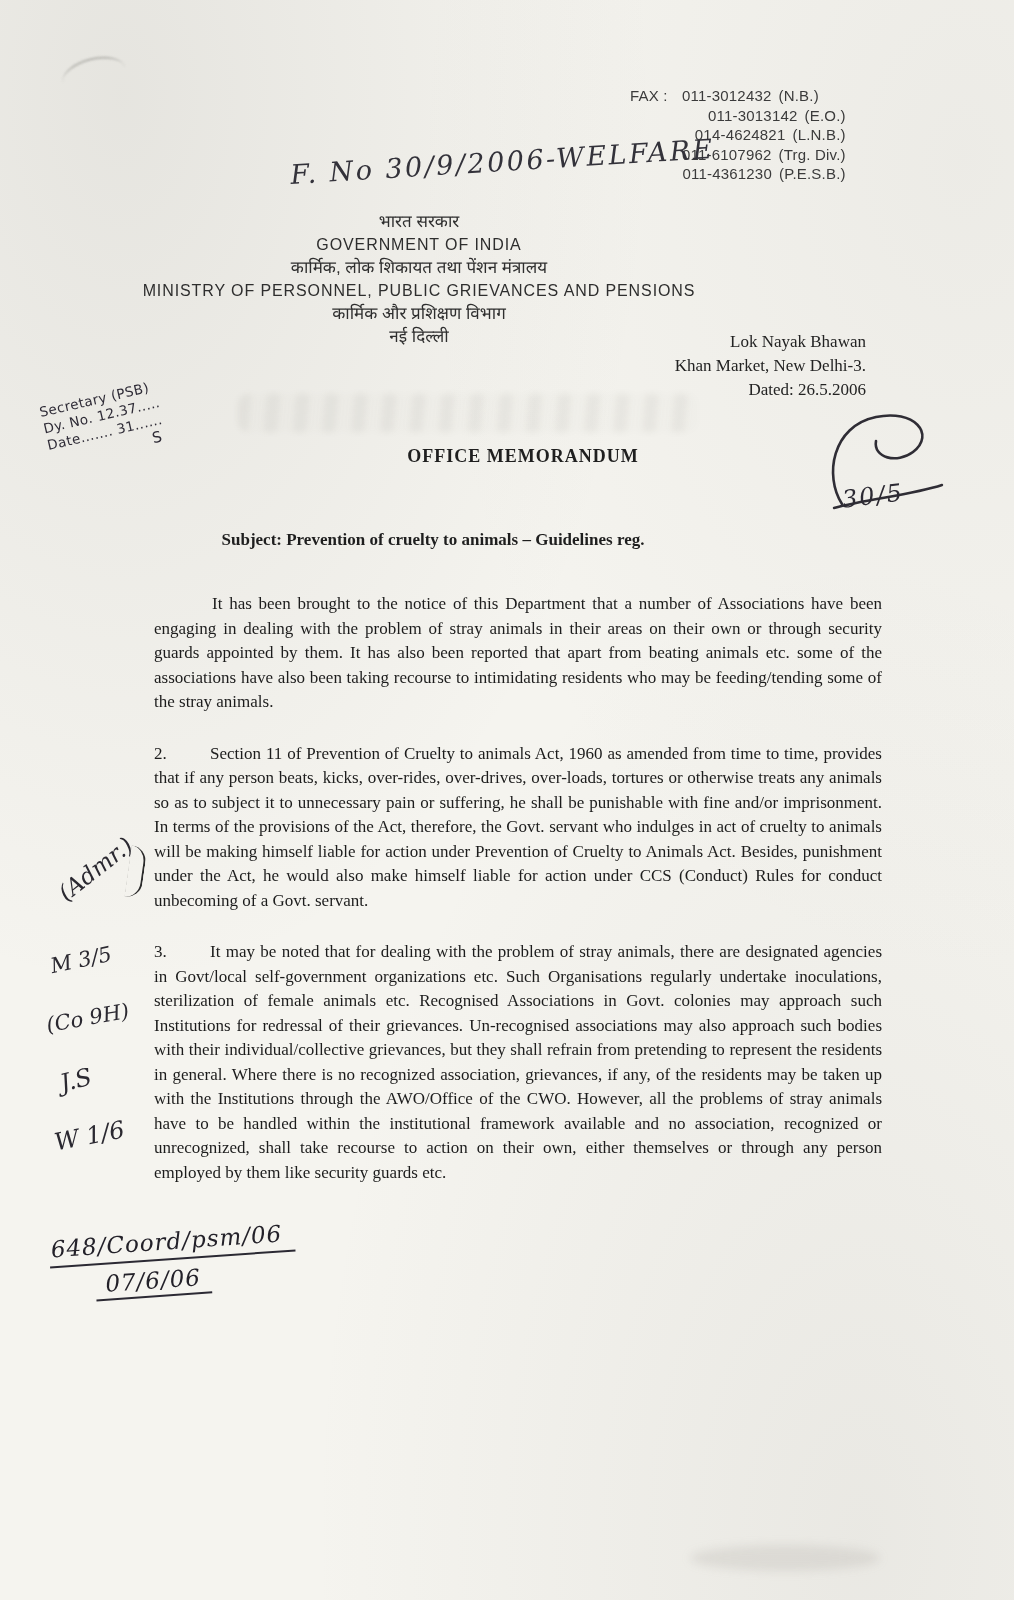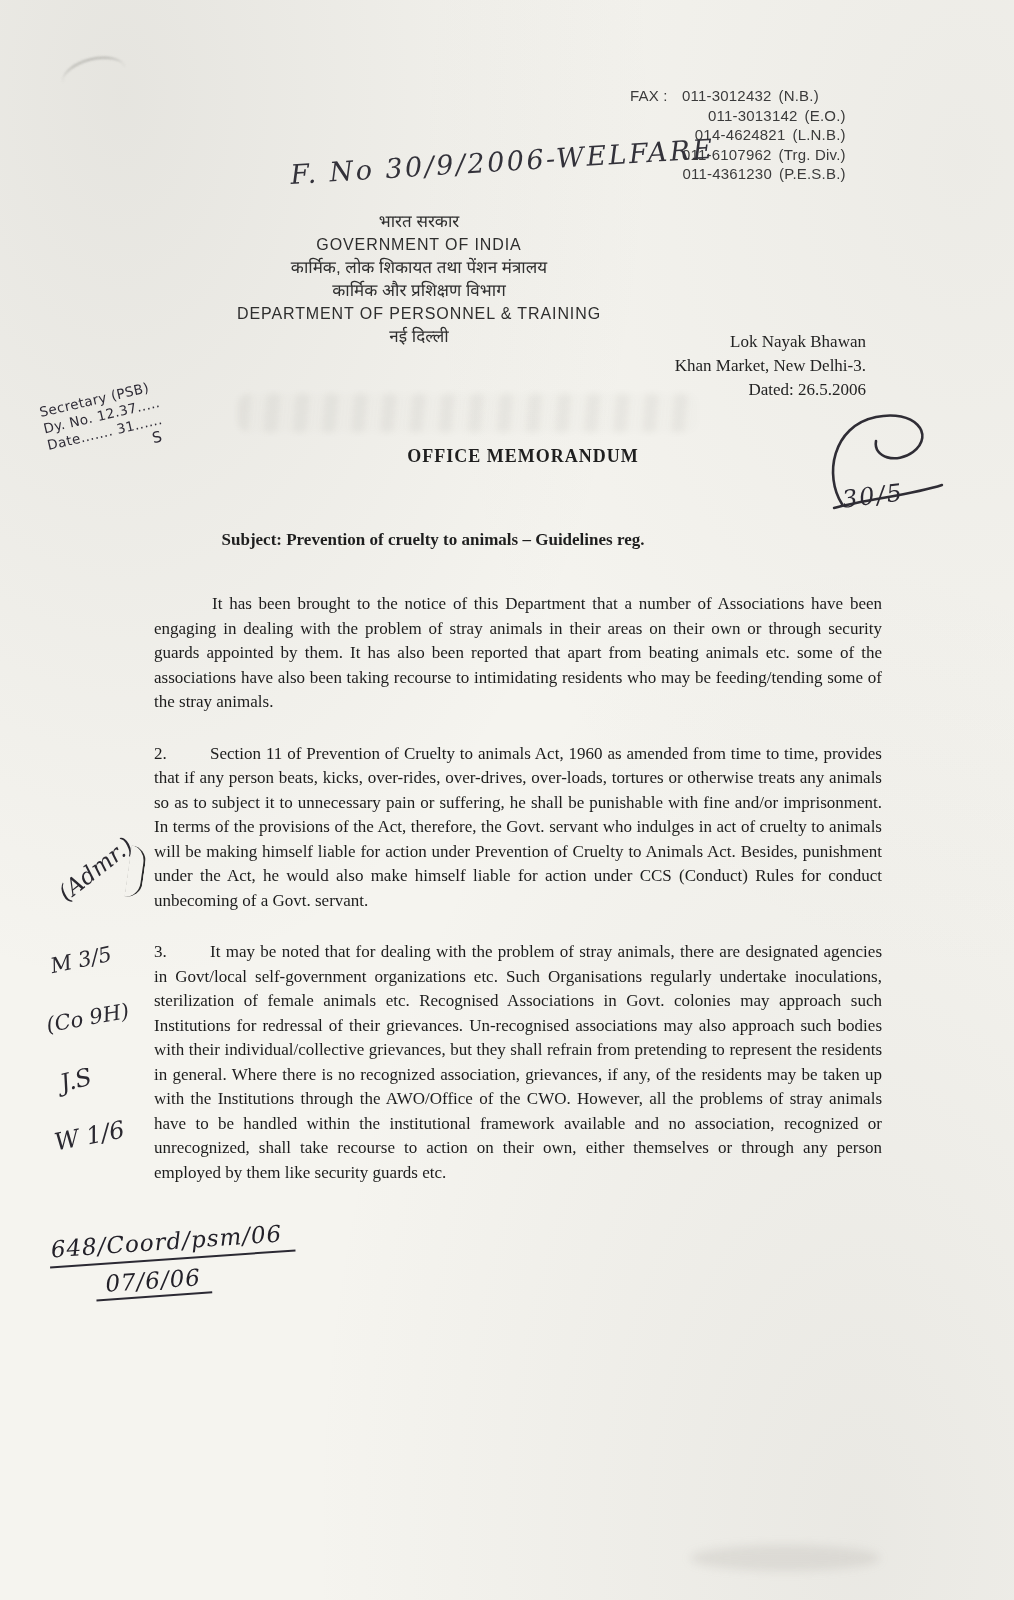--- a/index.html
+++ b/index.html
@@ -114,22 +114,22 @@
       <span>011-4361230</span><span class="fax-dept">(P.E.S.B.)</span>
     </div>
   </div>
 
   <div class="file-no">F. No 30/9/2006-WELFARE</div>
 
   <div class="letterhead">
     <div class="lh-hi">भारत सरकार</div>
     <div class="lh-en">GOVERNMENT OF INDIA</div>
     <div class="lh-hi">कार्मिक, लोक शिकायत तथा पेंशन मंत्रालय</div>
+    <div class="lh-en">MINISTRY OF PERSONNEL, PUBLIC GRIEVANCES AND PENSIONS</div>
     <div class="lh-hi">कार्मिक और प्रशिक्षण विभाग</div>
-    <div class="lh-en">DEPARTMENT OF PERSONNEL &amp; TRAINING</div>
     <div class="lh-hi">नई दिल्ली</div>
   </div>
 
   <div class="address">
     <div>Lok Nayak Bhawan</div>
     <div>Khan Market, New Delhi-3.</div>
     <div>Dated: 26.5.2006</div>
   </div>
 
   <div class="stamp">

